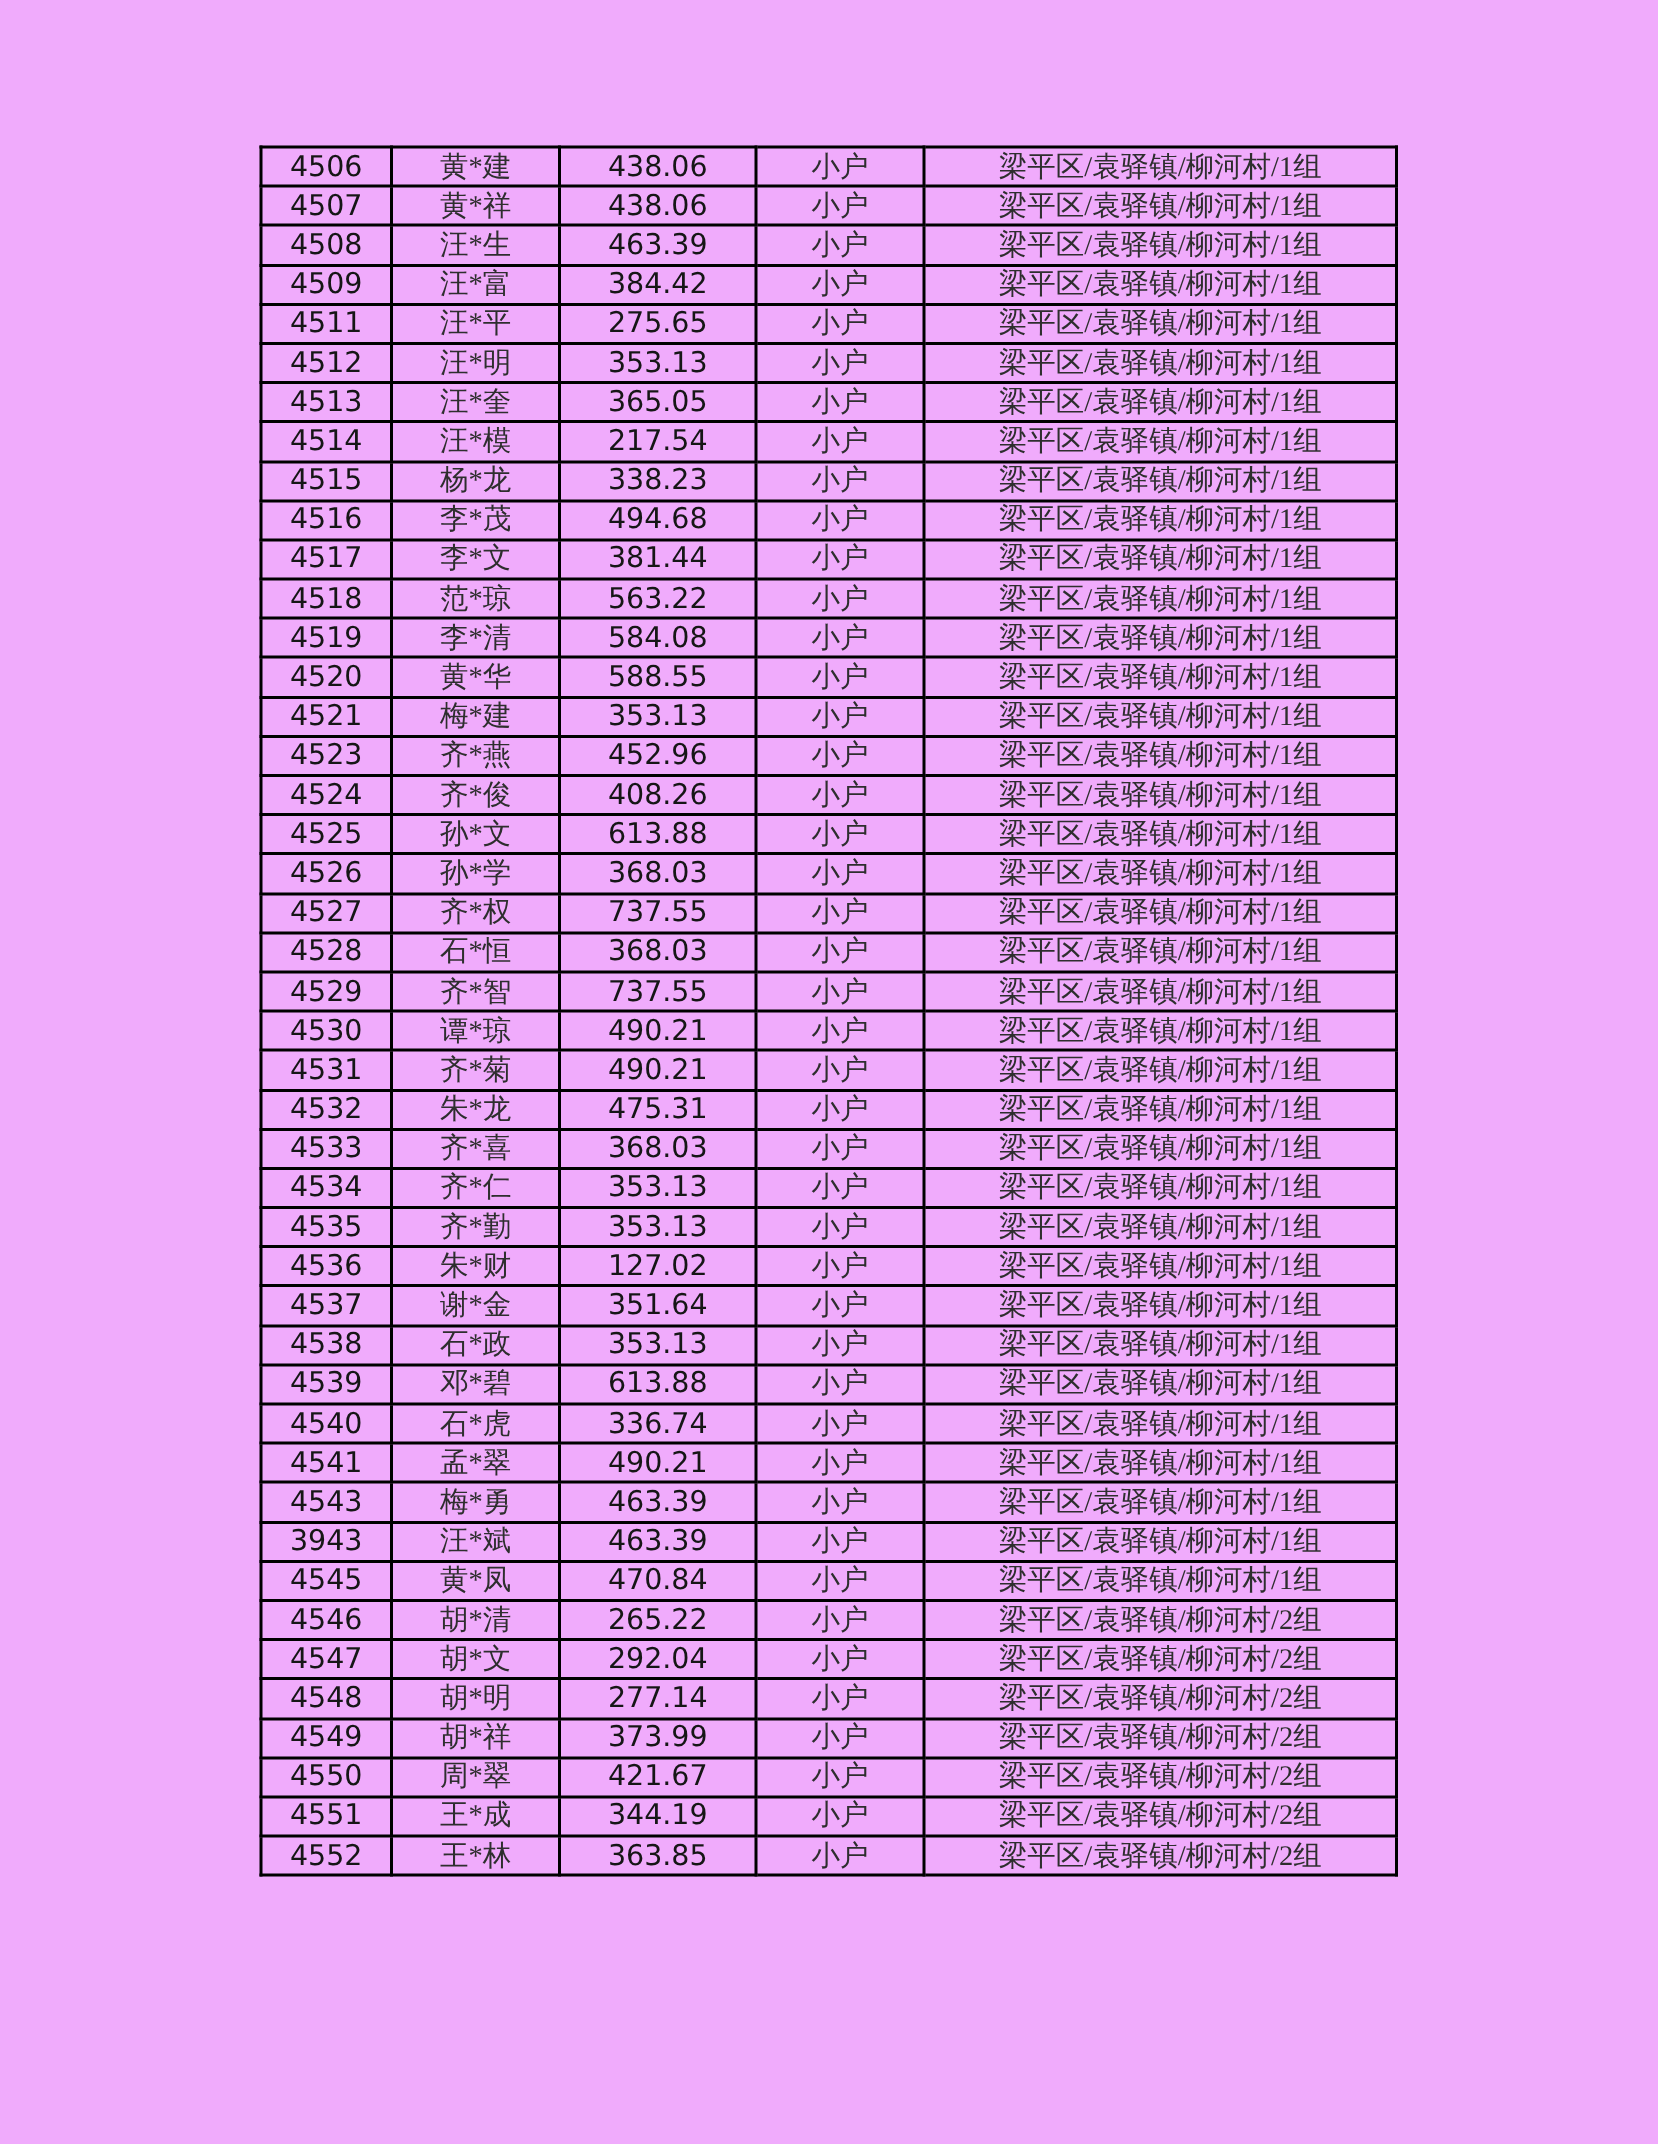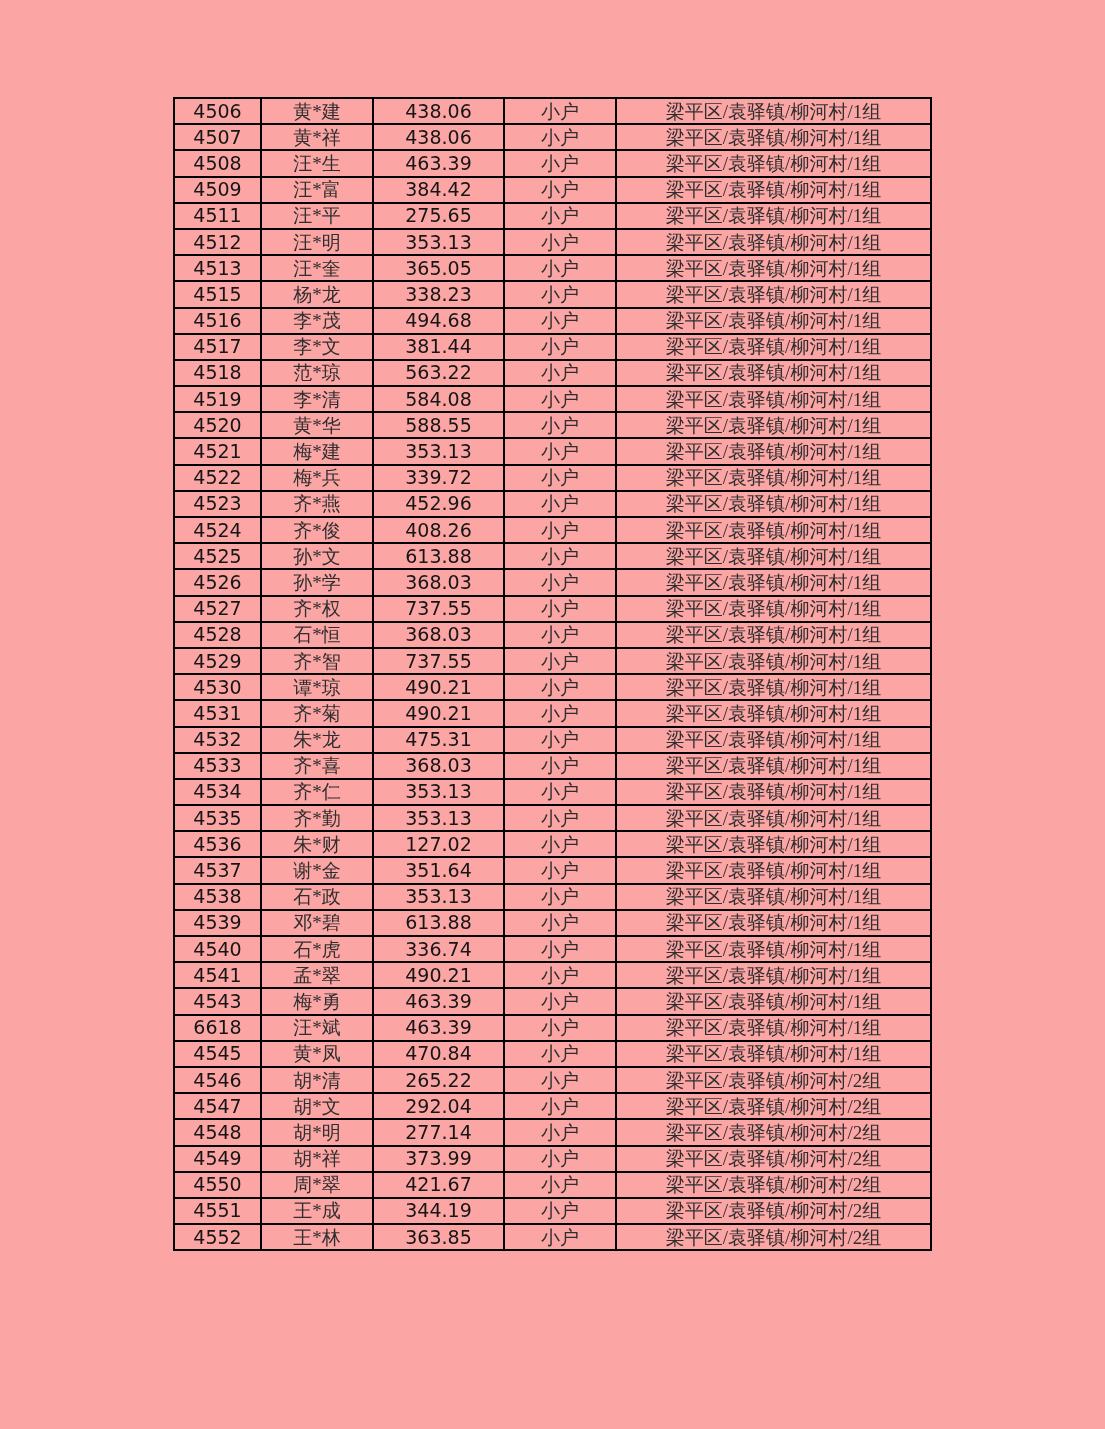--- a/index.html
+++ b/index.html
@@ -10,21 +10,21 @@
   body {
     position: relative;
     width: 1105px;
     height: 1429px;
     overflow: hidden;
     font-family: "Liberation Sans", sans-serif;
   }
   .page {
     position: absolute;
     inset: 0;
-    background: #fca5a5;
+    background: #f0abfc;
     padding-left: 15px;
   }
   table.data-table {
     position: absolute;
     left: 173px;
     top: 97px;
     border-collapse: collapse;
     table-layout: fixed;
     width: 757px;
   }
@@ -106,20 +106,27 @@
         <td class="c-cjk">梁平区/袁驿镇/柳河村/1组</td>
       </tr>
         <tr>
         <td class="c-num">4513</td>
         <td class="c-cjk">汪*奎</td>
         <td class="c-num">365.05</td>
         <td class="c-cjk">小户</td>
         <td class="c-cjk">梁平区/袁驿镇/柳河村/1组</td>
       </tr>
         <tr>
+        <td class="c-num">4514</td>
+        <td class="c-cjk">汪*模</td>
+        <td class="c-num">217.54</td>
+        <td class="c-cjk">小户</td>
+        <td class="c-cjk">梁平区/袁驿镇/柳河村/1组</td>
+      </tr>
+        <tr>
         <td class="c-num">4515</td>
         <td class="c-cjk">杨*龙</td>
         <td class="c-num">338.23</td>
         <td class="c-cjk">小户</td>
         <td class="c-cjk">梁平区/袁驿镇/柳河村/1组</td>
       </tr>
         <tr>
         <td class="c-num">4516</td>
         <td class="c-cjk">李*茂</td>
         <td class="c-num">494.68</td>
@@ -155,27 +162,20 @@
         <td class="c-cjk">梁平区/袁驿镇/柳河村/1组</td>
       </tr>
         <tr>
         <td class="c-num">4521</td>
         <td class="c-cjk">梅*建</td>
         <td class="c-num">353.13</td>
         <td class="c-cjk">小户</td>
         <td class="c-cjk">梁平区/袁驿镇/柳河村/1组</td>
       </tr>
         <tr>
-        <td class="c-num">4522</td>
-        <td class="c-cjk">梅*兵</td>
-        <td class="c-num">339.72</td>
-        <td class="c-cjk">小户</td>
-        <td class="c-cjk">梁平区/袁驿镇/柳河村/1组</td>
-      </tr>
-        <tr>
         <td class="c-num">4523</td>
         <td class="c-cjk">齐*燕</td>
         <td class="c-num">452.96</td>
         <td class="c-cjk">小户</td>
         <td class="c-cjk">梁平区/袁驿镇/柳河村/1组</td>
       </tr>
         <tr>
         <td class="c-num">4524</td>
         <td class="c-cjk">齐*俊</td>
         <td class="c-num">408.26</td>
@@ -302,21 +302,21 @@
         <td class="c-cjk">梁平区/袁驿镇/柳河村/1组</td>
       </tr>
         <tr>
         <td class="c-num">4543</td>
         <td class="c-cjk">梅*勇</td>
         <td class="c-num">463.39</td>
         <td class="c-cjk">小户</td>
         <td class="c-cjk">梁平区/袁驿镇/柳河村/1组</td>
       </tr>
         <tr>
-        <td class="c-num">6618</td>
+        <td class="c-num">3943</td>
         <td class="c-cjk">汪*斌</td>
         <td class="c-num">463.39</td>
         <td class="c-cjk">小户</td>
         <td class="c-cjk">梁平区/袁驿镇/柳河村/1组</td>
       </tr>
         <tr>
         <td class="c-num">4545</td>
         <td class="c-cjk">黄*凤</td>
         <td class="c-num">470.84</td>
         <td class="c-cjk">小户</td>

